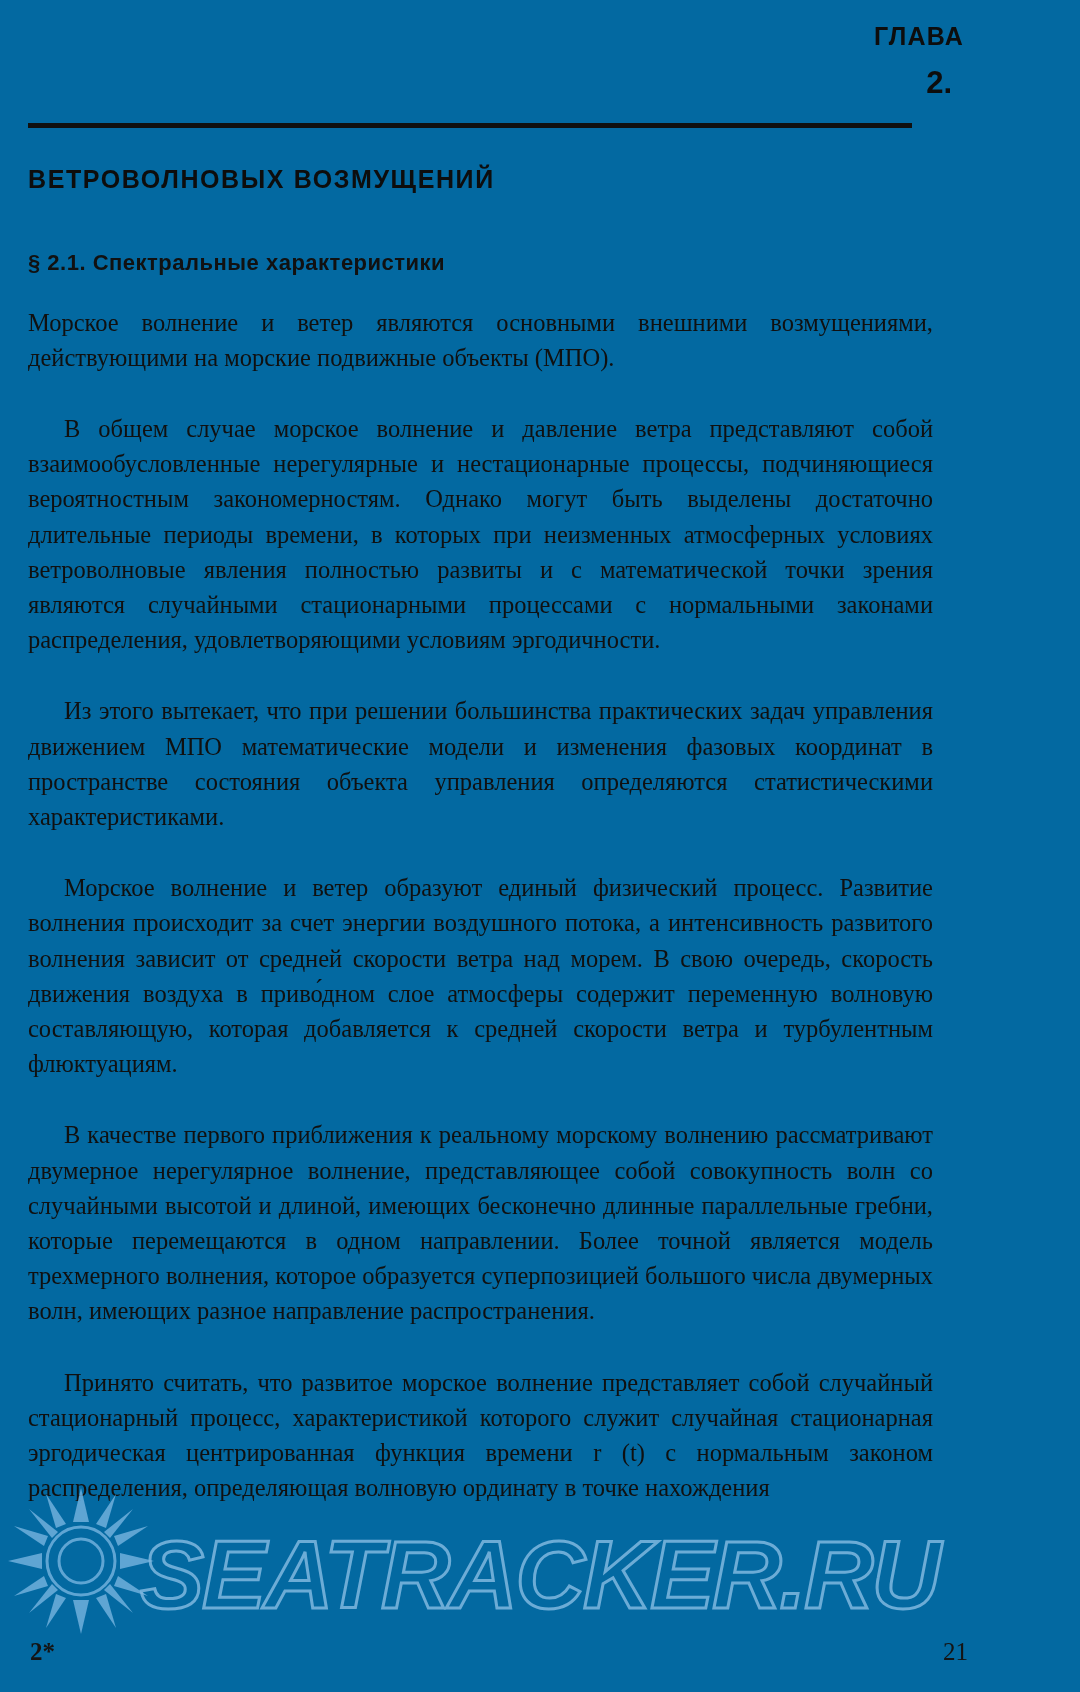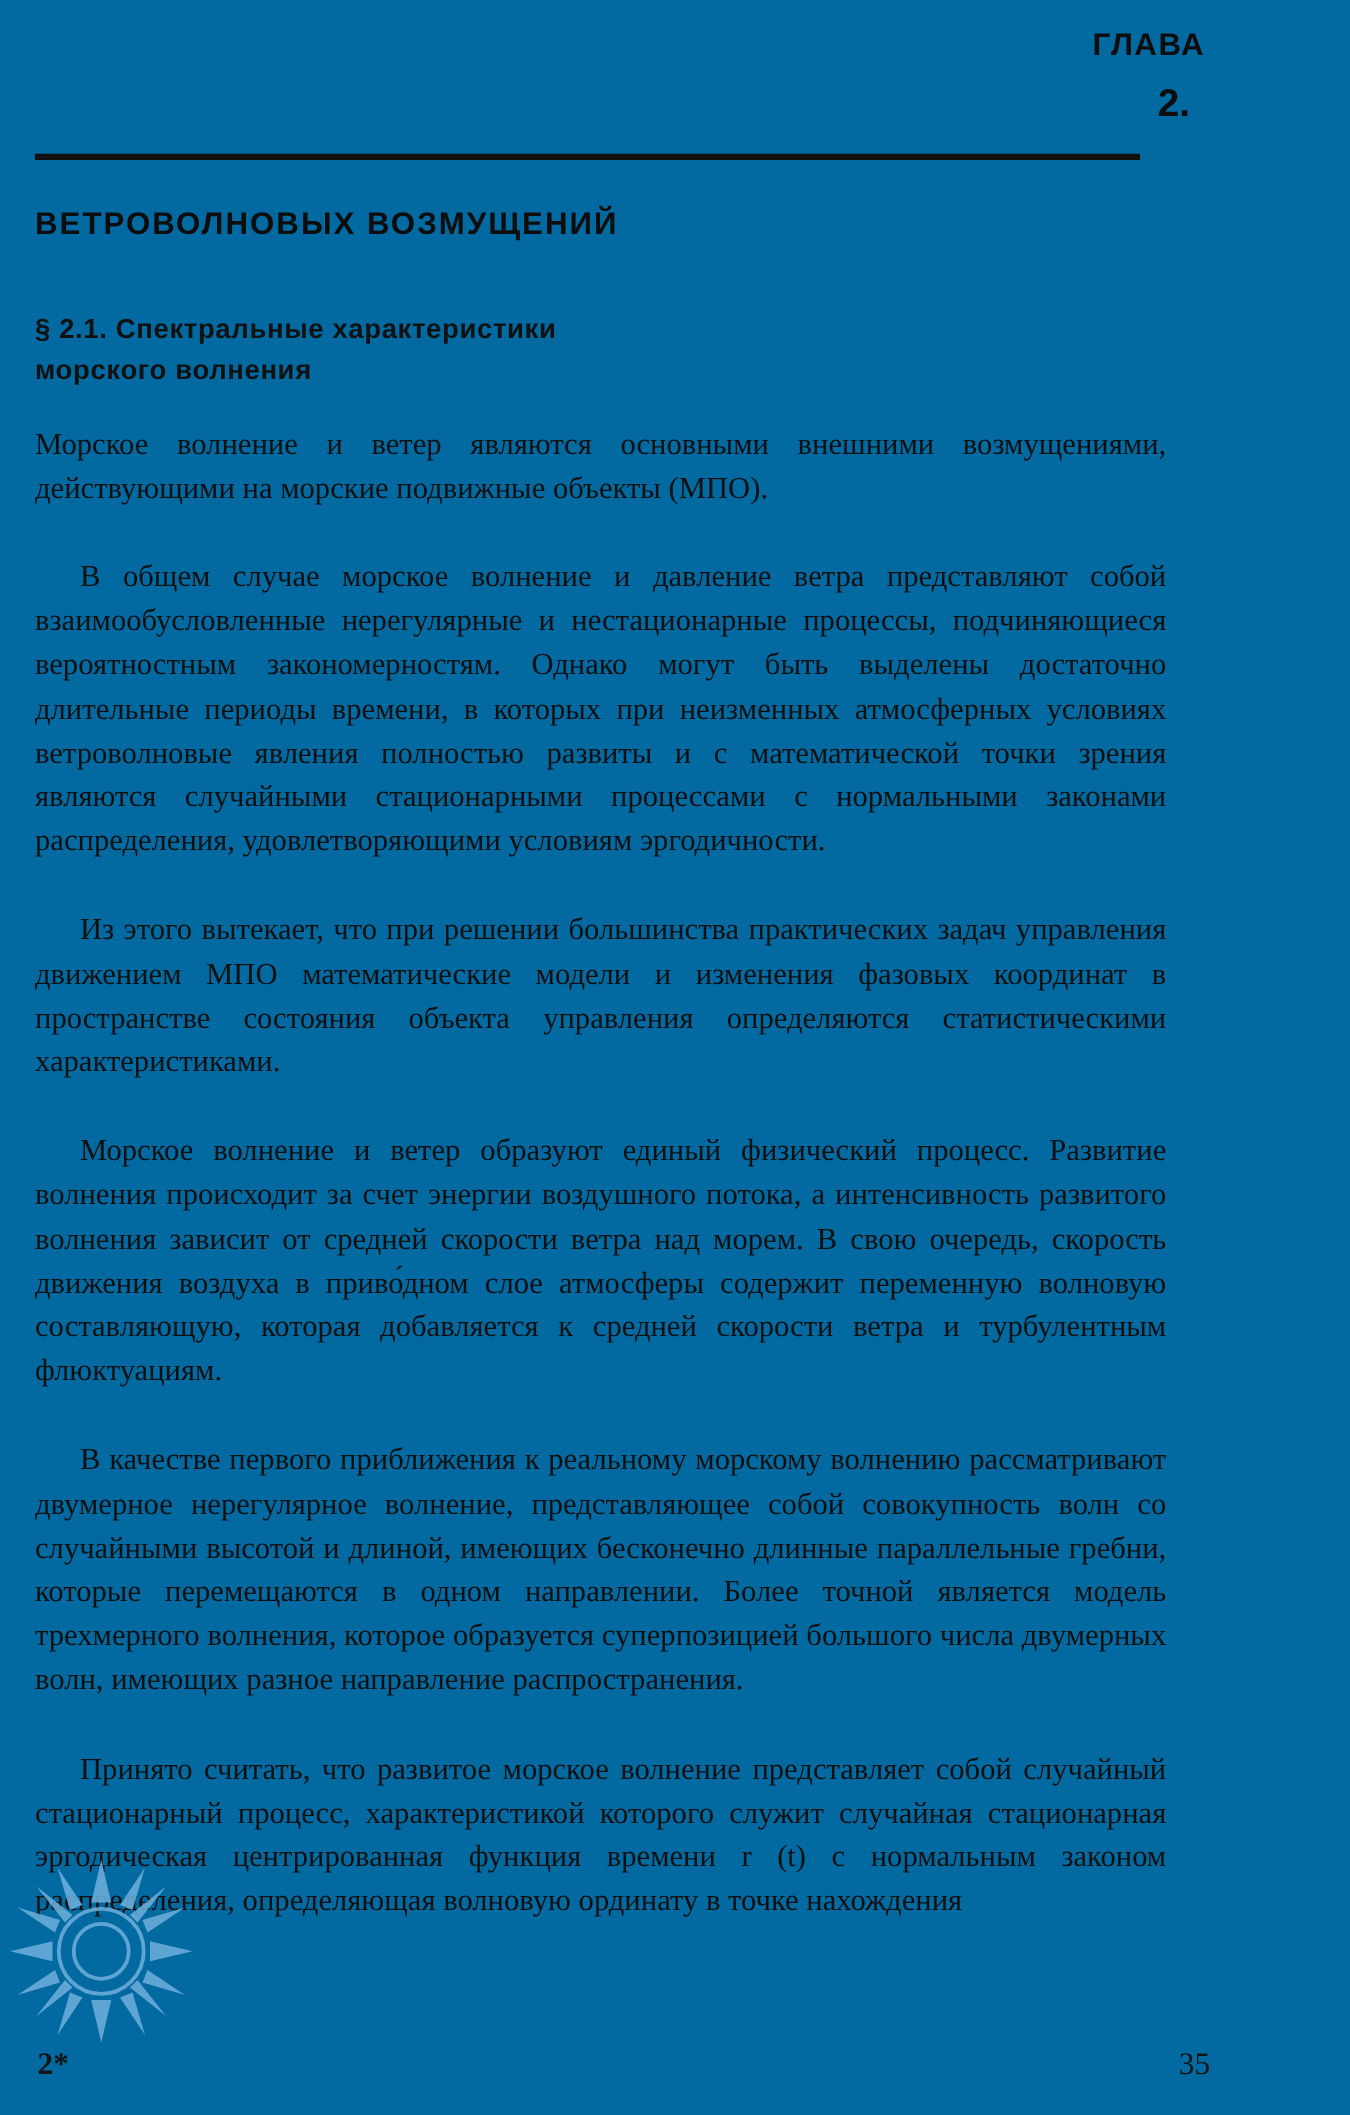--- a/index.html
+++ b/index.html
@@ -148,35 +148,34 @@
     <div class="chapter-head">ГЛАВА</div>
     <div class="chapter-number">2.</div>
     <div class="rule"></div>
 
     <div class="chapter-title">
       <div class="l2">ВЕТРОВОЛНОВЫХ  ВОЗМУЩЕНИЙ</div>
     </div>
 
     <div class="section-title">
       <div>§ 2.1. Спектральные  характеристики</div>
-      <div>морского  волнения</div>
     </div>
 
     <div class="body-text">
       <p>Морское волнение и ветер являются основными внешними возмущениями, действующими на морские подвижные объекты (МПО).</p>
       <p class="indent">В общем случае морское волнение и давление ветра представляют собой взаимообусловленные нерегулярные и нестационарные процессы, подчиняющиеся вероятностным закономерностям. Однако могут быть выделены достаточно длительные периоды времени, в которых при неизменных атмосферных условиях ветроволновые явления полностью развиты и с математической точки зрения являются случайными стационарными процессами с нормальными законами распределения, удовлетворяющими условиям эргодичности.</p>
       <p class="indent">Из этого вытекает, что при решении большинства практических задач управления движением МПО математические модели и изменения фазовых координат в пространстве состояния объекта управления определяются статистическими характеристиками.</p>
       <p class="indent">Морское волнение и ветер образуют единый физический процесс. Развитие волнения происходит за счет энергии воздушного потока, а интенсивность развитого волнения зависит от средней скорости ветра над морем. В свою очередь, скорость движения воздуха в приво́дном слое атмосферы содержит переменную волновую составляющую, которая добавляется к средней скорости ветра и турбулентным флюктуациям.</p>
       <p class="indent">В качестве первого приближения к реальному морскому волнению рассматривают двумерное нерегулярное волнение, представляющее собой совокупность волн со случайными высотой и длиной, имеющих бесконечно длинные параллельные гребни, которые перемещаются в одном направлении. Более точной является модель трехмерного волнения, которое образуется суперпозицией большого числа двумерных волн, имеющих разное направление распространения.</p>
       <p class="indent">Принято считать, что развитое морское волнение представляет собой случайный стационарный процесс, характеристикой которого служит случайная стационарная эргодическая центрированная функция времени r (t) с нормальным законом распределения, определяющая волновую ординату в точке нахождения</p>
     </div>
 
     <div class="footer">
       <div class="folio-left">2*</div>
-      <div class="folio-right">35</div>
+      <div class="folio-right">21</div>
     </div>
   </div>
 
   <div class="watermark">
     <div class="wm-sun">
       <svg width="150" height="150" viewBox="0 0 150 150" aria-hidden="true">
         <g stroke="#6fb0dd" stroke-width="3" fill="none" opacity="0.95">
           <circle cx="75" cy="75" r="34"></circle>
           <circle cx="75" cy="75" r="22"></circle>
         </g>
@@ -193,14 +192,15 @@
           <polygon points="110,142 90,112 100,108"></polygon>
           <polygon points="8,110 38,90 42,100"></polygon>
           <polygon points="142,40 112,60 108,50"></polygon>
           <polygon points="110,8 90,38 100,42"></polygon>
           <polygon points="40,142 60,112 50,108"></polygon>
           <polygon points="8,40 38,60 42,50"></polygon>
           <polygon points="142,110 112,90 108,100"></polygon>
         </g>
       </svg>
     </div>
+    <div class="wm-text">SEATRACKER.RU</div>
   </div>
 </div>
 
 </body></html>

